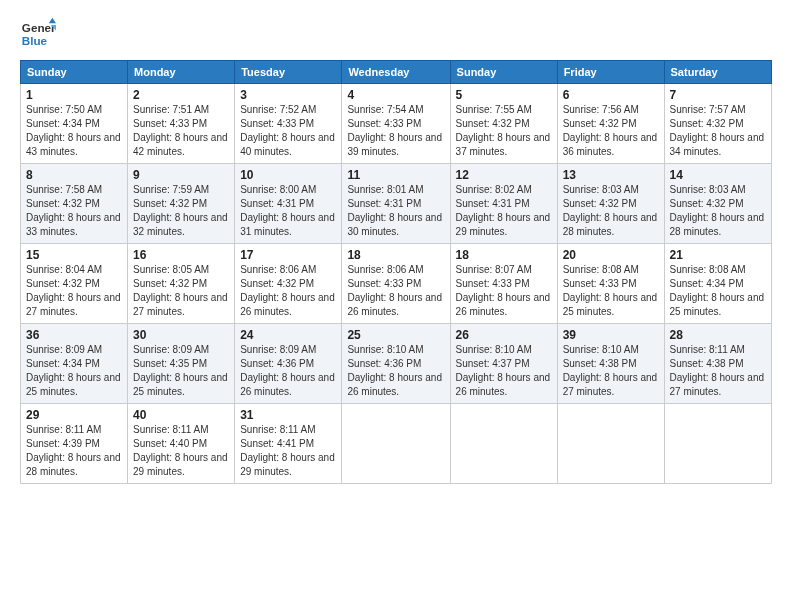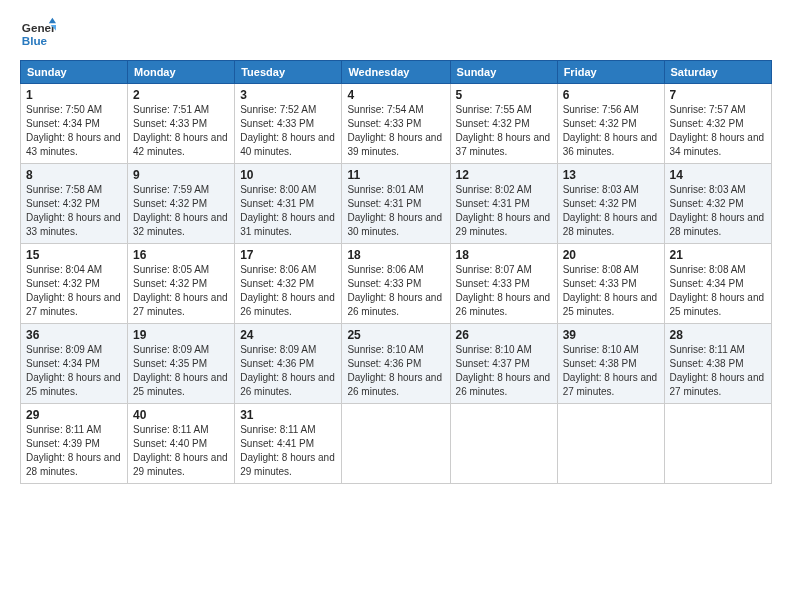--- a/index.html
+++ b/index.html
@@ -208,21 +208,21 @@
         <span class="day-num">21</span>
         <span class="day-info">Sunrise: 8:08 AM<br>Sunset: 4:34 PM<br>Daylight: 8 hours and 25 minutes.</span>
       </td>
         </tr>
         <tr>
           <td>
         <span class="day-num">36</span>
         <span class="day-info">Sunrise: 8:09 AM<br>Sunset: 4:34 PM<br>Daylight: 8 hours and 25 minutes.</span>
       </td>
           <td>
-        <span class="day-num">19</span>
+        <span class="day-num">30</span>
         <span class="day-info">Sunrise: 8:09 AM<br>Sunset: 4:35 PM<br>Daylight: 8 hours and 25 minutes.</span>
       </td>
           <td>
         <span class="day-num">24</span>
         <span class="day-info">Sunrise: 8:09 AM<br>Sunset: 4:36 PM<br>Daylight: 8 hours and 26 minutes.</span>
       </td>
           <td>
         <span class="day-num">25</span>
         <span class="day-info">Sunrise: 8:10 AM<br>Sunset: 4:36 PM<br>Daylight: 8 hours and 26 minutes.</span>
       </td>

